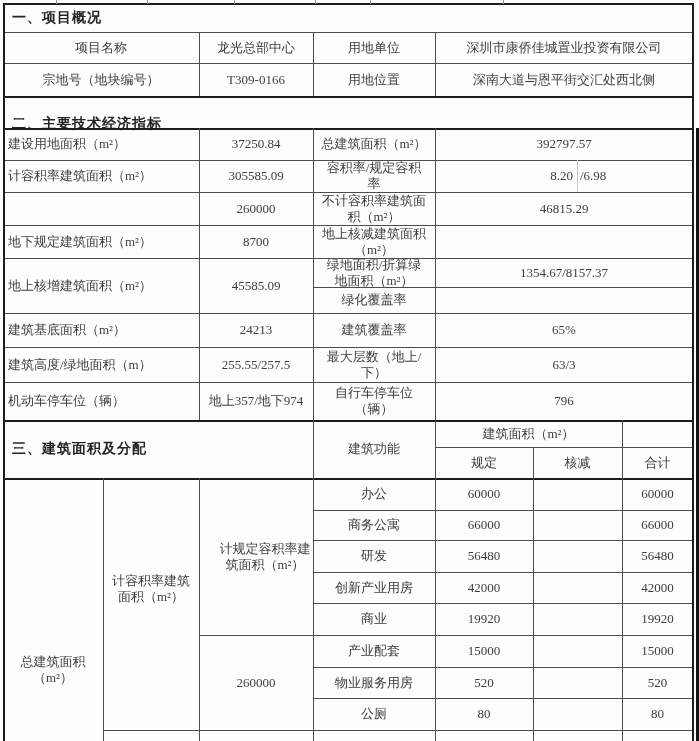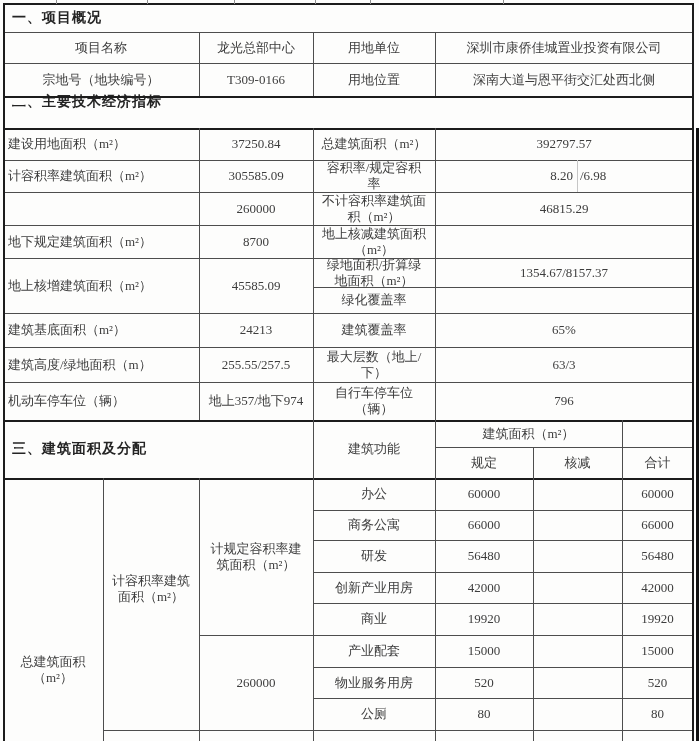--- a/index.html
+++ b/index.html
@@ -30,21 +30,21 @@
   <div class="cell" style="left:3px;top:32px;width:196px;height:31px">项目名称</div>
   <div class="cell nw" style="left:199px;top:32px;width:114px;height:31px">龙光总部中心</div>
   <div class="cell" style="left:313px;top:32px;width:122px;height:31px">用地单位</div>
   <div class="cell" style="left:3px;top:63px;width:196px;height:33px">宗地号（地块编号）</div>
 
   <div class="cell nw" style="left:435px;top:32px;width:258px;height:31px">深圳市康侨佳城置业投资有限公司</div>
   <div class="cell nw" style="left:199px;top:63px;width:114px;height:33px">T309-0166</div>
   <div class="cell" style="left:313px;top:63px;width:122px;height:33px">用地位置</div>
   <div class="cell nw" style="left:435px;top:63px;width:258px;height:33px">深南大道与恩平街交汇处西北侧</div>
 
-  <div class="title" style="left:3px;top:86px;width:690px;height:32px">二、主要技术经济指标</div>
+  <div class="title" style="left:3px;top:108px;width:690px;height:32px">二、主要技术经济指标</div>
 
   <div class="cell lft" style="left:3px;top:128px;width:196px;height:32px">建设用地面积（m²）</div>
   <div class="cell nw" style="left:199px;top:128px;width:114px;height:32px">37250.84</div>
   <div class="cell padw" style="left:313px;top:128px;width:122px;height:32px">总建筑面积（m²）</div>
   <div class="cell nw" style="left:435px;top:128px;width:258px;height:32px">392797.57</div>
 
   <div class="cell lft" style="left:3px;top:160px;width:196px;height:32px">计容积率建筑面积（m²）</div>
   <div class="cell nw" style="left:199px;top:160px;width:114px;height:32px">305585.09</div>
   <div class="cell padw" style="left:313px;top:160px;width:122px;height:32px">容积率/规定容积率</div>
   <div class="cell nw" style="left:435px;top:160px;width:142px;height:32px;justify-content:flex-end;padding-right:4px">8.20</div>
@@ -83,21 +83,21 @@
   <div class="title" style="left:3px;top:420px;width:310px;height:58px">三、建筑面积及分配</div>
   <div class="cell" style="left:313px;top:420px;width:122px;height:58px">建筑功能</div>
   <div class="cell nw" style="left:435px;top:420px;width:187px;height:27px">建筑面积（m²）</div>
   <div class="cell" style="left:622px;top:420px;width:71px;height:27px"></div>
   <div class="cell" style="left:435px;top:447px;width:98px;height:31px">规定</div>
   <div class="cell" style="left:533px;top:447px;width:89px;height:31px">核减</div>
   <div class="cell" style="left:622px;top:447px;width:71px;height:31px">合计</div>
 
   <div class="cell" style="left:3px;top:478px;width:100px;height:263px;padding:121px 14px 0 14px">总建筑面积（m²）</div>
   <div class="cell" style="left:103px;top:478px;width:96px;height:252px;padding:0 8px 30px 8px">计容积率建筑面积（m²）</div>
-  <div class="cell" style="left:199px;top:478px;width:114px;height:157px;padding:17px 8px">计规定容积率建筑面积（m²）</div>
+  <div class="cell" style="left:208px;top:478px;width:114px;height:157px;padding:17px 8px">计规定容积率建筑面积（m²）</div>
   <div class="cell nw" style="left:199px;top:635px;width:114px;height:95px">260000</div>
 
   <div class="cell" style="left:313px;top:478px;width:122px;height:32px">办公</div>
   <div class="cell nw" style="left:435px;top:478px;width:98px;height:32px">60000</div>
   <div class="cell nw" style="left:533px;top:478px;width:89px;height:32px"></div>
   <div class="cell nw" style="left:622px;top:478px;width:71px;height:32px">60000</div>
 
   <div class="cell" style="left:313px;top:510px;width:122px;height:30px">商务公寓</div>
   <div class="cell nw" style="left:435px;top:510px;width:98px;height:30px">66000</div>
   <div class="cell nw" style="left:533px;top:510px;width:89px;height:30px"></div>

